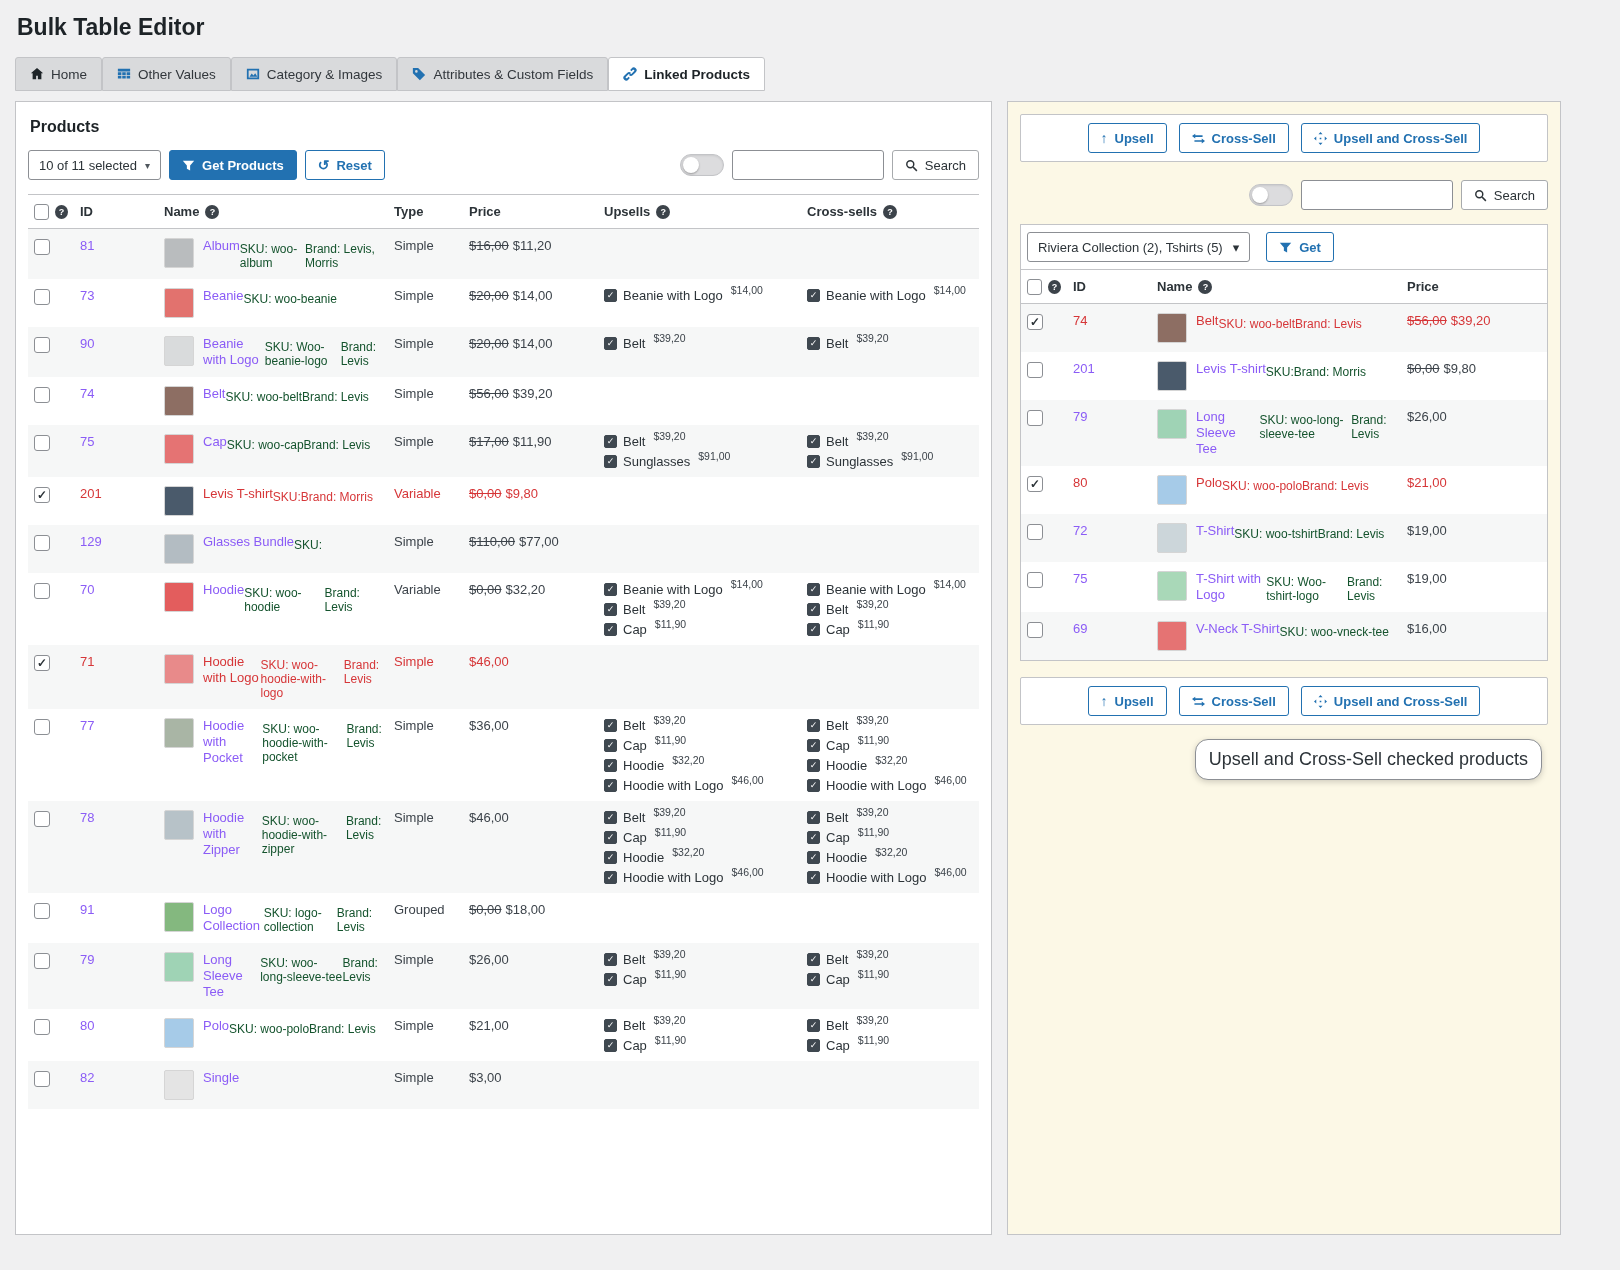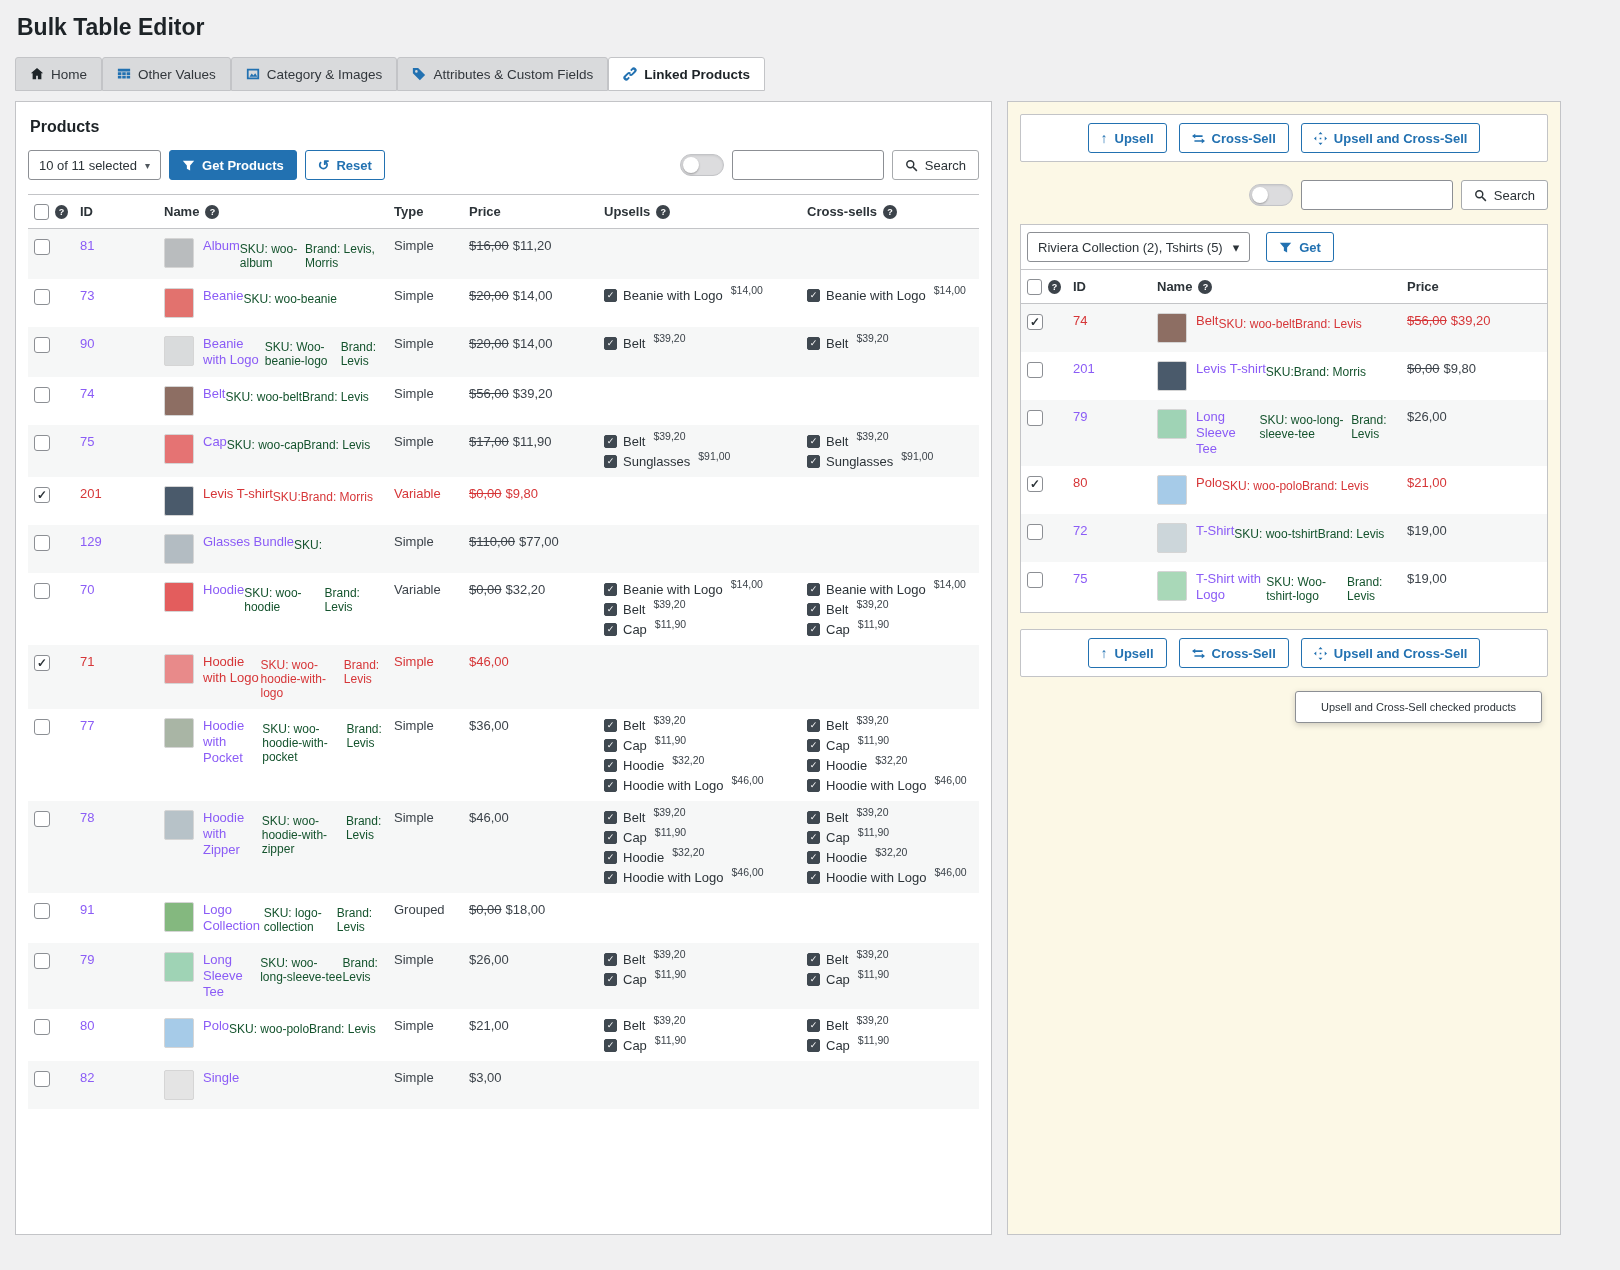--- a/index.html
+++ b/index.html
@@ -145,22 +145,22 @@
   .table-box { background:#fff; border:1px solid #c3c4c7; }
   .filter-row { display:flex; align-items:center; gap:16px; padding:7px 6px; }
   .filter-select {
     display:inline-flex; align-items:center; gap:10px;
     background:#fff; border:1px solid #8c8f94; border-radius:3px;
     height:30px; padding:0 10px; font-size:13px; color:#2c3338; cursor:pointer; font-family:inherit;
     min-width:214px; justify-content:space-between;
   }
   .tooltip {
     width:max-content; margin:14px 6px 0 auto;
-    background:#fff; border:1px solid #8c8f94; border-radius:3px;
-    padding:9px 25px; font-size:11px; color:#2c3338;
+    background:#fff; border:1px solid #8c8f94; border-radius:13px;
+    padding:9px 13px; font-size:18px; color:#2c3338;
     box-shadow:0 2px 6px rgba(0,0,0,.18);
   }
 </style>
 </head>
 <body>
 
 <div class="wrap">
 
   <h1 class="page-title">Bulk Table Editor</h1>
 
@@ -1062,20 +1062,37 @@
           <span class="sku">SKU: Woo-tshirt-logo</span>
           <span class="brand">Brand: Levis</span>
         </div>
       </div>
     </td>
     <td class="col-price">
       <span class="price-new">$19,00</span>
     </td>
   </tr>
 
+  <tr>
+    <td class="col-check"><span class="cb"></span></td>
+    <td class="col-id"><a class="link" href="#">69</a></td>
+    <td class="col-name">
+      <div class="name-wrap">
+        <span class="thumb" style="background: rgb(229, 115, 115);"></span>
+        <div class="name-stack">
+          <a class="link name-link" href="#">V-Neck T-Shirt</a>
+          <span class="sku">SKU: woo-vneck-tee</span>
+
+        </div>
+      </div>
+    </td>
+    <td class="col-price">
+      <span class="price-new">$16,00</span>
+    </td>
+  </tr>
 </tbody>
         </table>
       </div>
 
       <div class="btn-strip bottom">
         <button class="btn btn-outline">
           <span class="glyph-icon">↑</span>
           <span>Upsell</span>
         </button>
         <button class="btn btn-outline">

